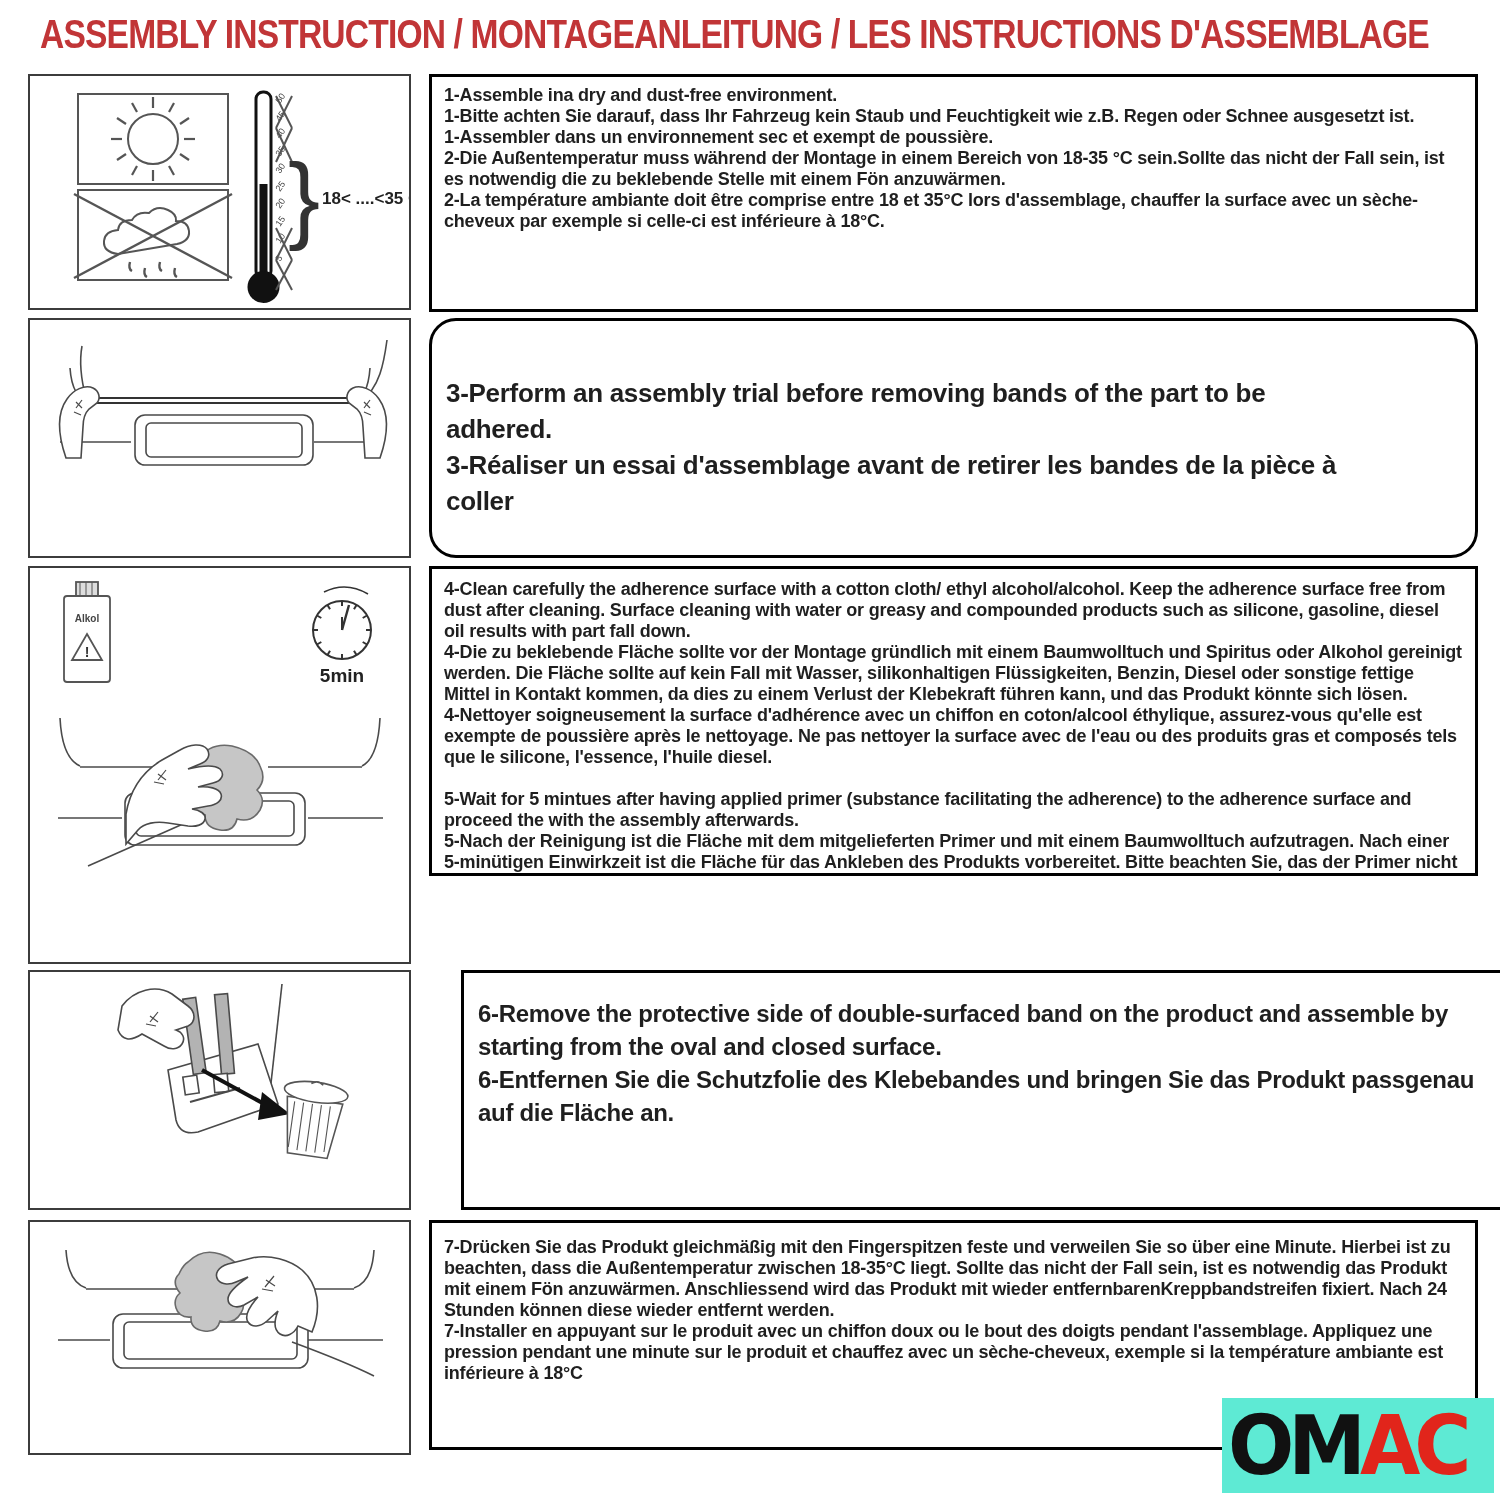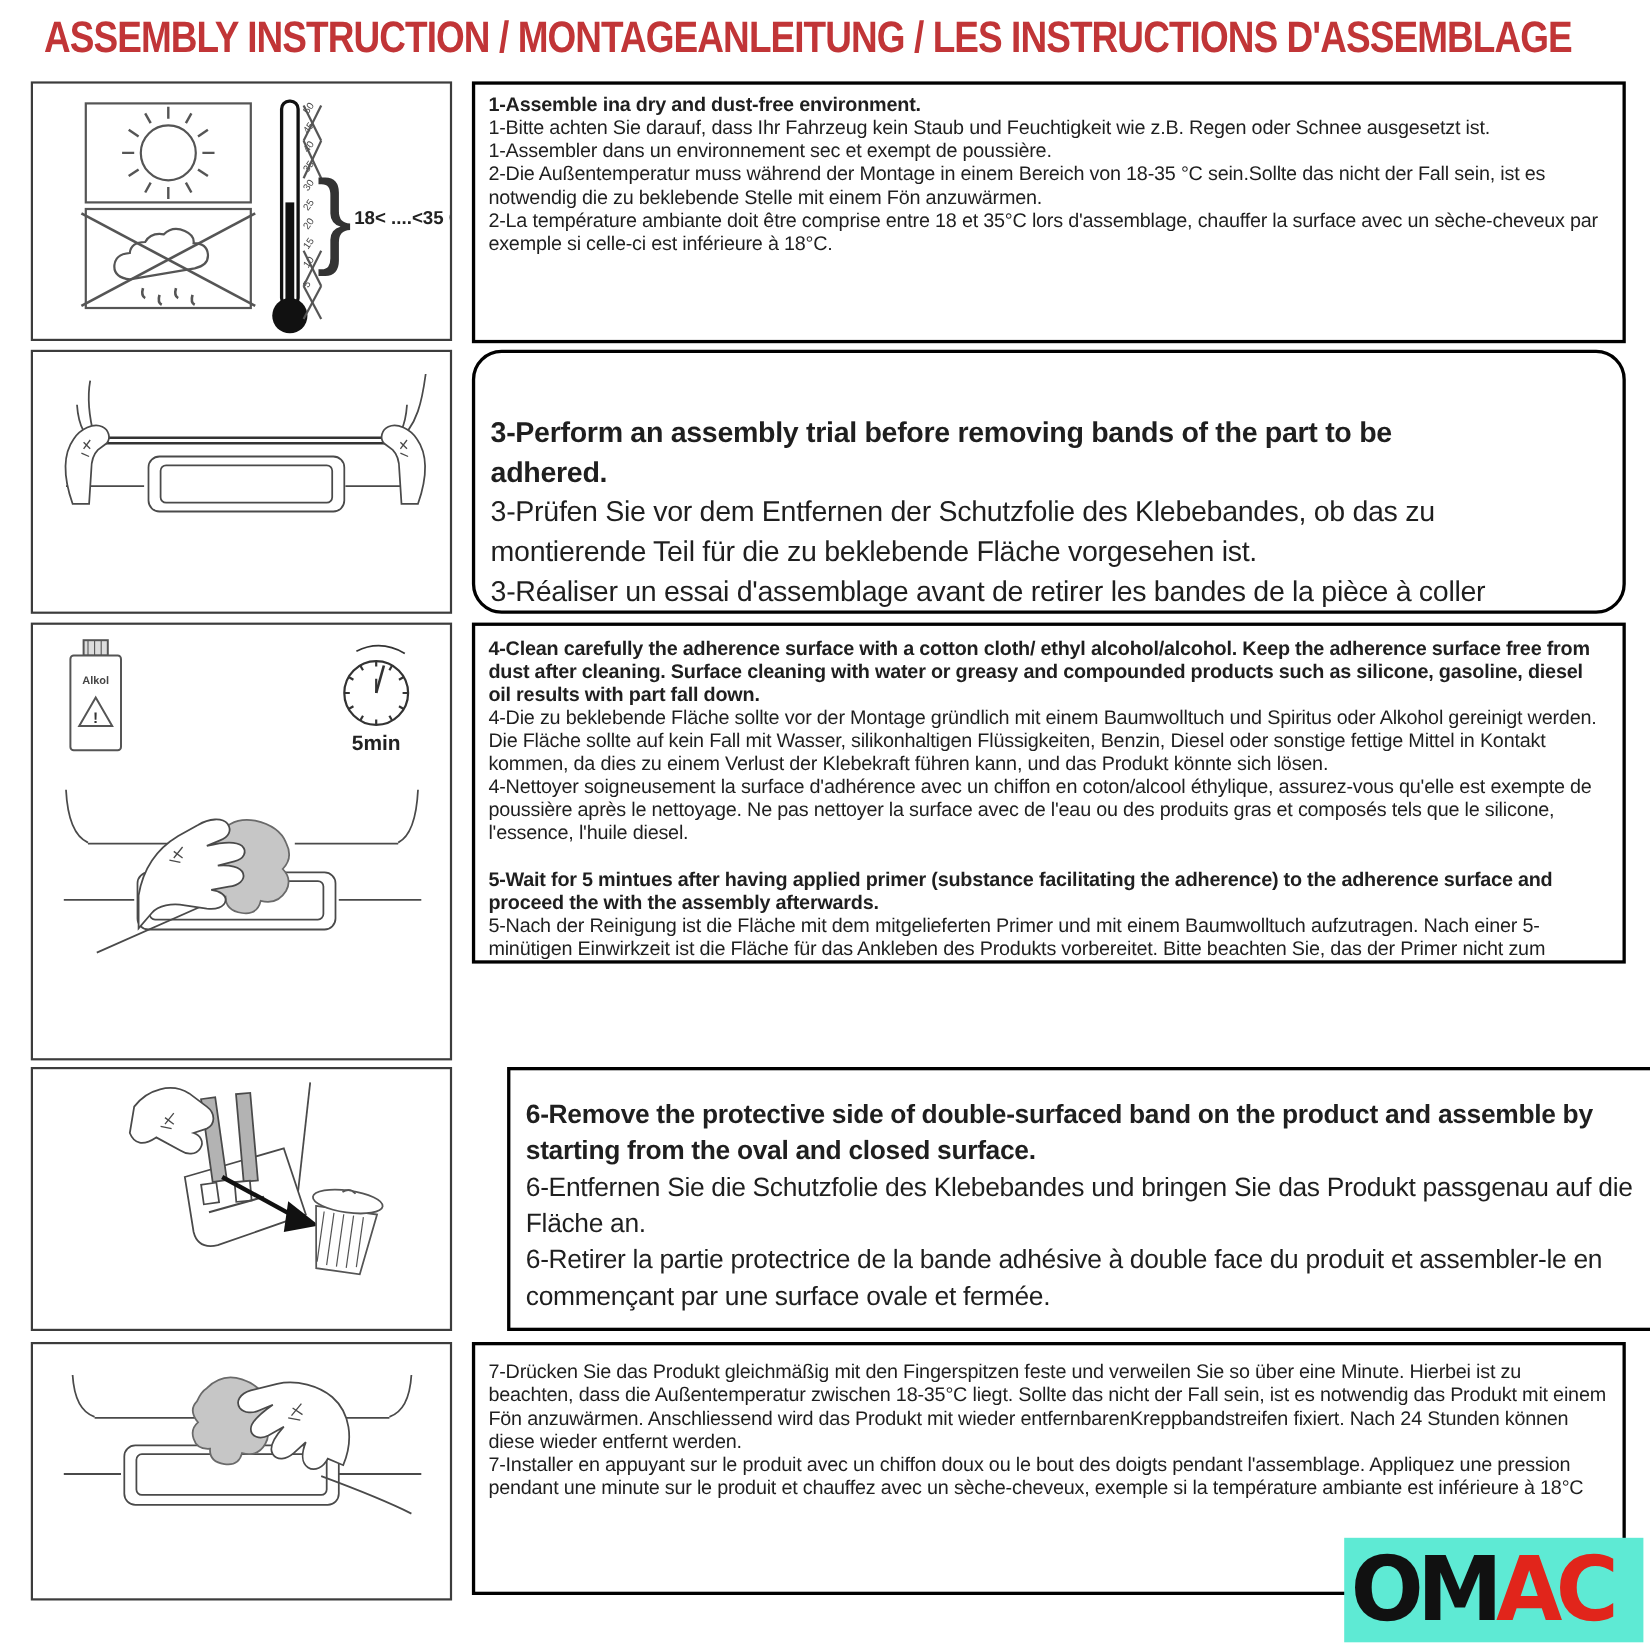--- a/index.html
+++ b/index.html
@@ -9,21 +9,21 @@
   }
   .page-title{
     position:absolute;left:40px;top:12px;font-size:40px;font-weight:800;
     letter-spacing:-1px;transform:scaleX(0.84);transform-origin:0 50%;
     white-space:nowrap;color:#c13537;
   }
   .ill-box{position:absolute;border:2px solid #3c3c3c;background:#fff;box-sizing:border-box;}
   .text-panel{position:absolute;border:3px solid #000;background:#fff;box-sizing:border-box;overflow:hidden;}
   .text-panel p{margin:0;}
   .en{font-weight:700;}
-  .lang{font-weight:400;}
+  .lang{font-weight:700;}
   .small-text{font-size:18px;line-height:21px;letter-spacing:-0.2px;}
   .small-text p{margin:0;}
   .gap-top{margin-top:21px !important;}
   .pad-std{padding:8px 12px;}
   .big-text{font-size:26px;line-height:36px;letter-spacing:-0.3px;}
   .mid-text{font-size:24px;line-height:33px;letter-spacing:-0.3px;}
   svg text{font-family:"Liberation Sans","DejaVu Sans",sans-serif;}
   .logo{
     position:absolute;left:1222px;top:1398px;width:272px;height:95px;background:#5eead4;
     display:flex;align-items:center;justify-content:flex-start;padding-left:6px;box-sizing:border-box;
@@ -140,21 +140,20 @@
       <g stroke="#4a4a4a" fill="#fff" stroke-width="1.6">
         <path d="M350,138 C359,112 359,93 349,79 C343,70 331,64 323,68 C317,71 315,78 319,83 L327,89 C331,93 333,99 333,107 L335,138 Z"></path>
         <path d="M334,82 l6,6 M340,80 l-6,8 M334,92 l7,3" stroke-width="1.2" fill="none"></path>
       </g>
     </svg>
   </div>
 
   <div class="text-panel big-text" style="left:429px;top:318px;width:1049px;height:240px;padding:54px 16px 0 14px;border-radius:27px;">
     <div style="max-width:905px;">
       <p class="en">3-Perform an assembly trial before removing bands of the part to be adhered.</p>
-      <p class="lang">3-Prüfen Sie vor dem Entfernen der Schutzfolie des Klebebandes, ob das zu montierende Teil für die zu beklebende Fläche vorgesehen ist.</p>
       <p class="lang">3-Réaliser un essai d'assemblage avant de retirer les bandes de la pièce à coller</p>
     </div>
   </div>
 
   <div class="ill-box" style="left:28px;top:566px;width:383px;height:398px;">
     <svg width="379" height="394" viewBox="0 0 379 394">
 
       <g stroke="#555" fill="#fff" stroke-width="1.8">
         <rect x="46" y="14" width="22" height="14" fill="#ddd"></rect>
         <path d="M50,14 v14 M56,14 v14 M62,14 v14" stroke-width="1"></path>
@@ -248,21 +247,20 @@
         <ellipse cx="282" cy="120" rx="32" ry="10"></ellipse>
         <path d="M276,112 q6,-5 12,0" stroke-width="1.6"></path>
       </g>
     </svg>
   </div>
 
   <div class="text-panel mid-text" style="left:429px;top:970px;width:1049px;height:240px;padding:24px 16px 0 14px;margin-left:32px;">
     <div style="max-width:1010px;">
       <p class="en">6-Remove the protective side of double-surfaced band on the product and assemble by starting from the oval and closed surface.</p>
       <p class="lang">6-Entfernen Sie die Schutzfolie des Klebebandes und bringen Sie das Produkt passgenau auf die Fläche an.</p>
-      <p class="lang">6-Retirer la partie protectrice de la bande adhésive à double face du produit et assembler-le en commençant par une surface ovale et fermée.</p>
     </div>
   </div>
 
   <div class="ill-box" style="left:28px;top:1220px;width:383px;height:235px;">
     <svg width="379" height="231" viewBox="0 0 379 231">
       <g stroke="#4a4a4a" fill="none" stroke-width="1.6">
         <path d="M36,28 Q38,60 56,66"></path>
         <path d="M344,28 Q342,60 324,66"></path>
         <line x1="56" y1="67" x2="152" y2="67"></line>
         <line x1="268" y1="67" x2="324" y2="67"></line>

